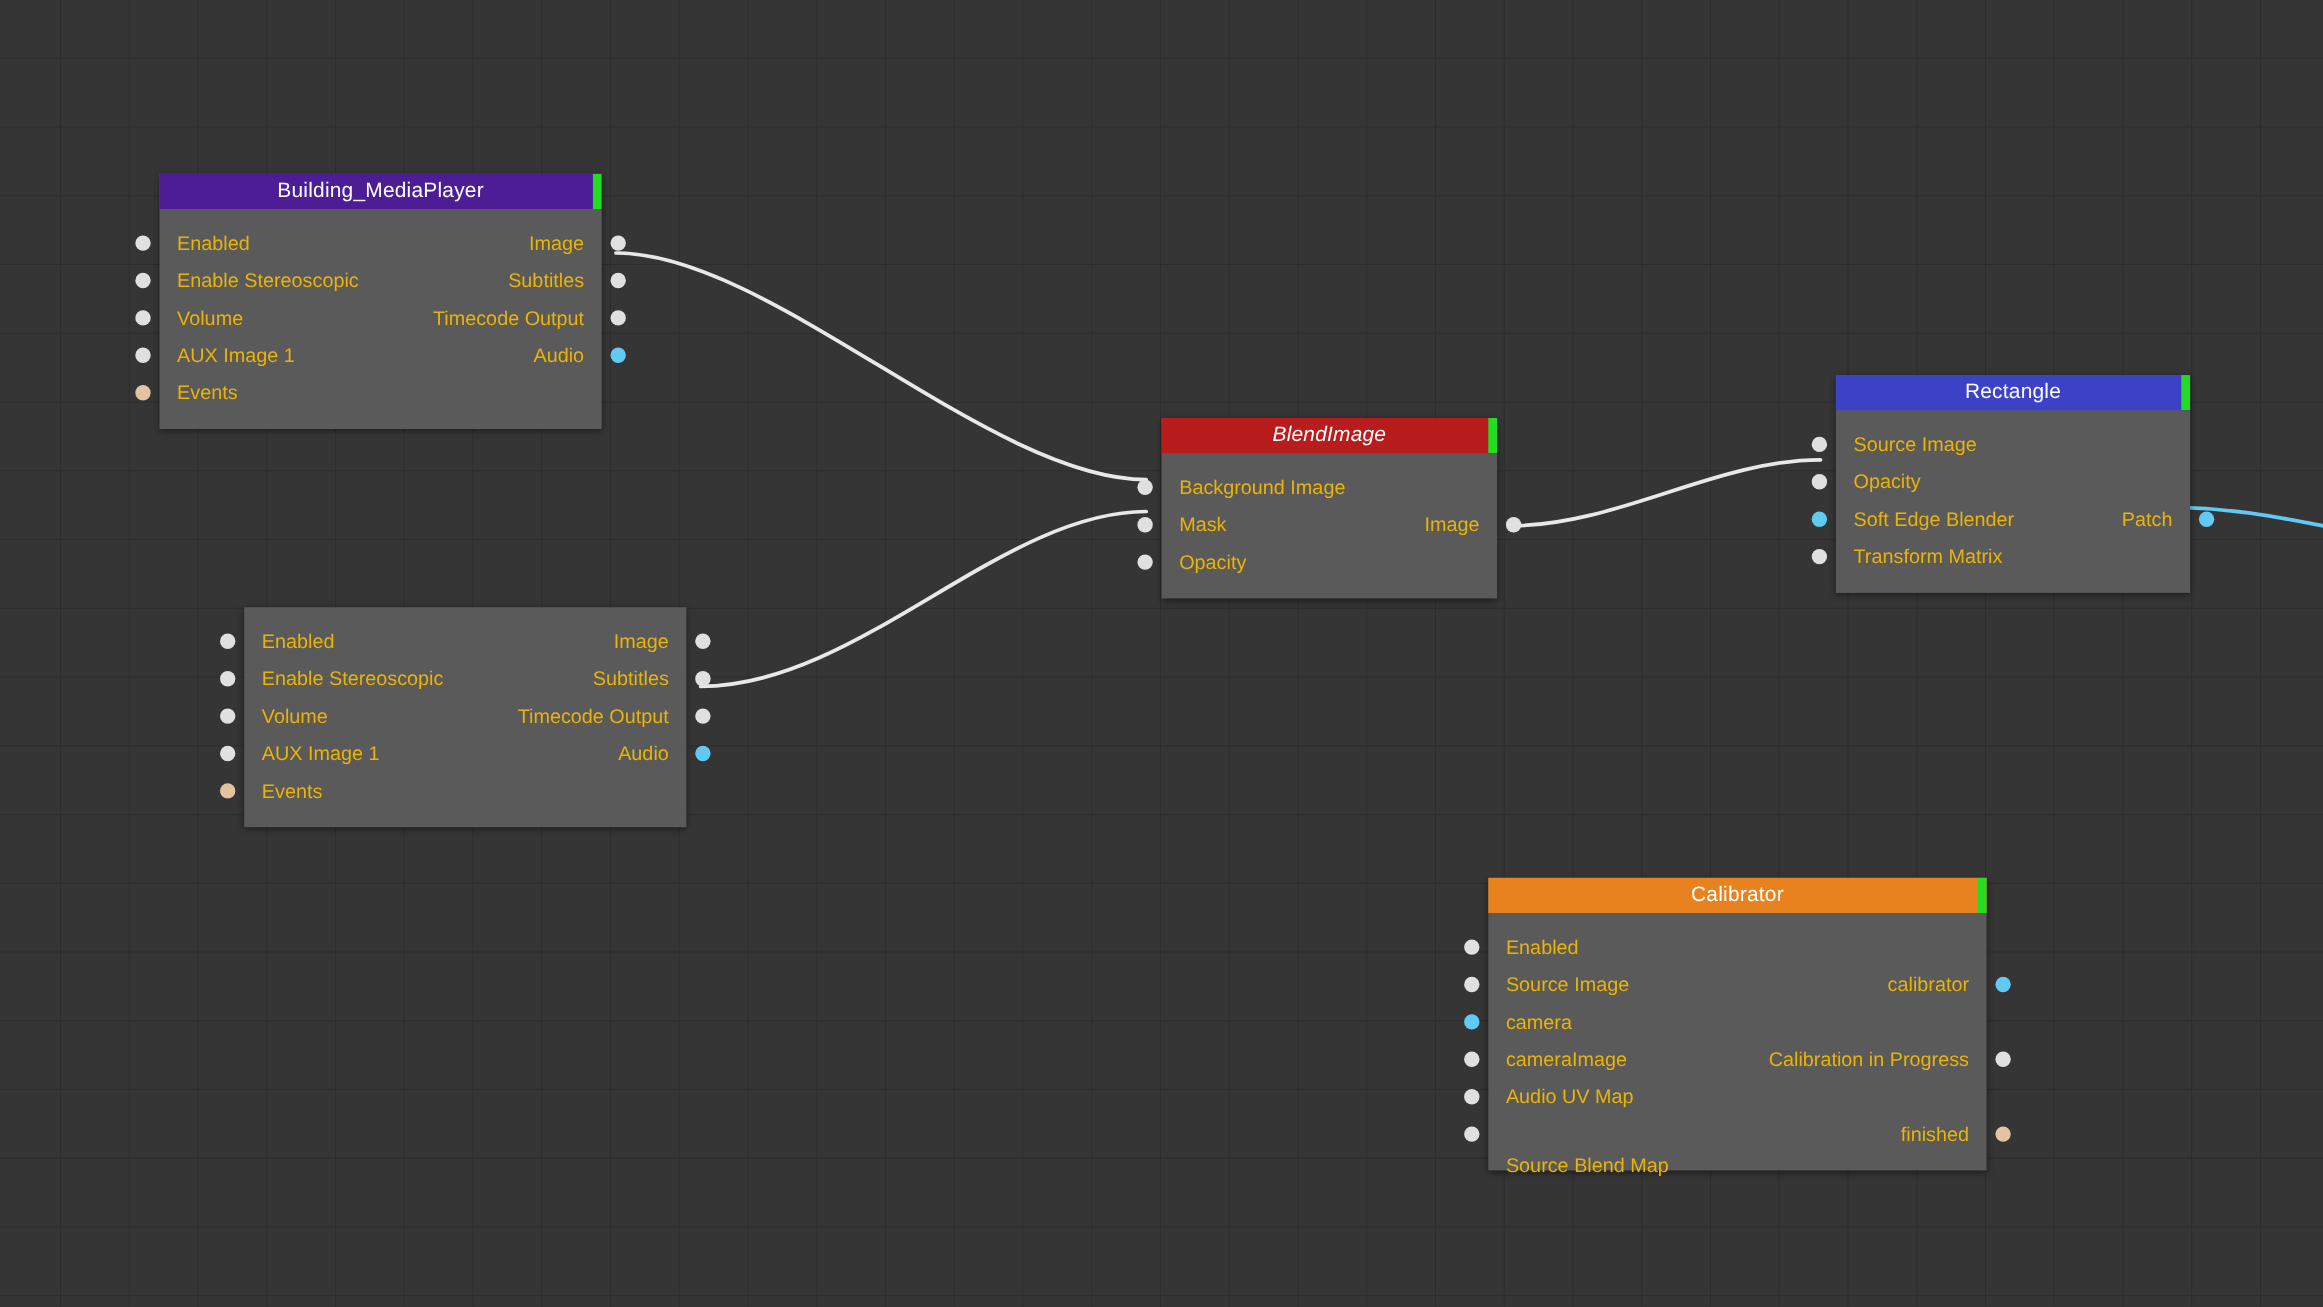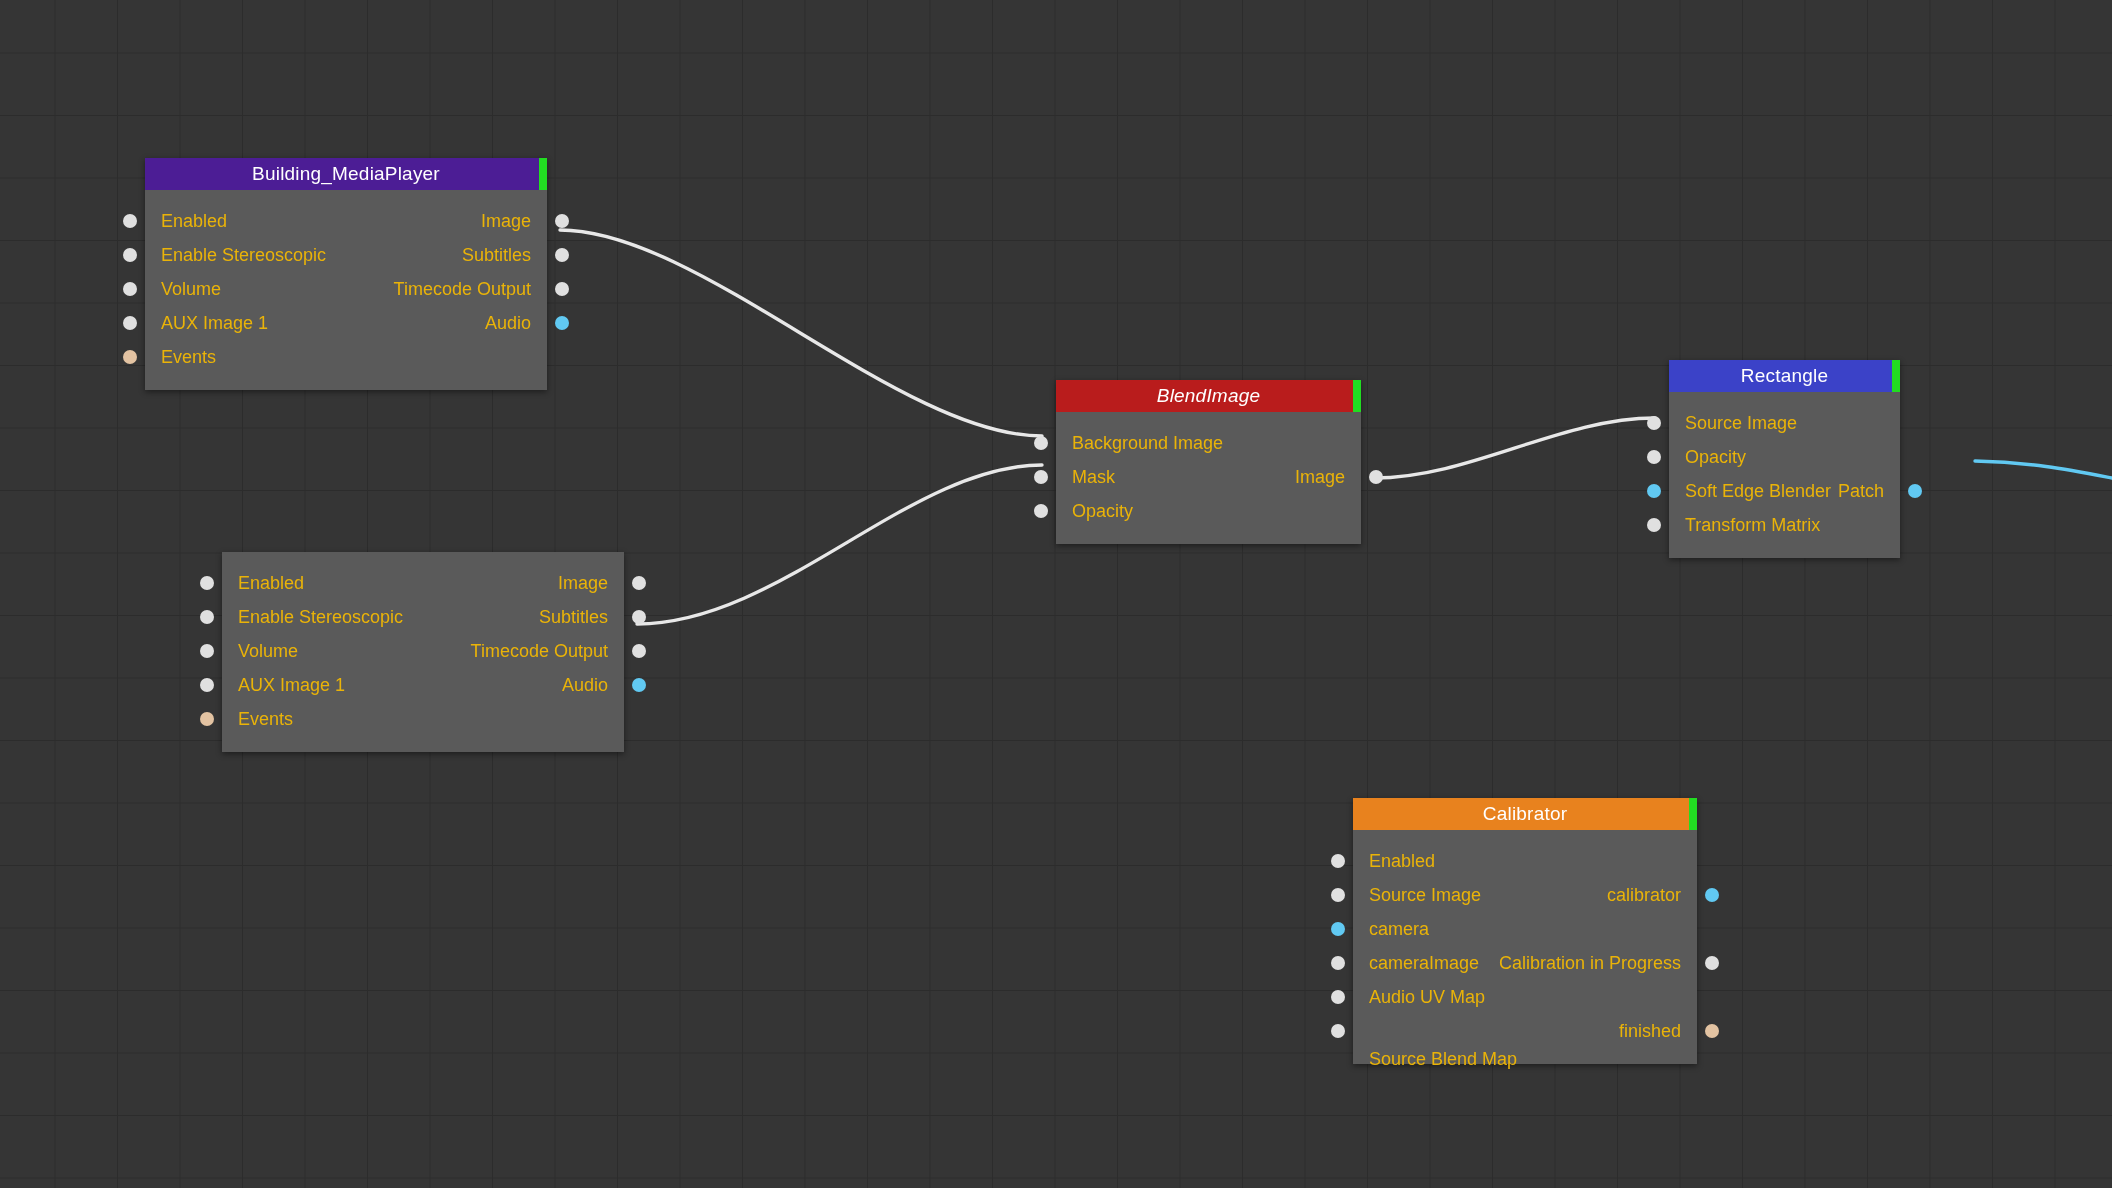--- a/index.html
+++ b/index.html
@@ -164,21 +164,21 @@
           <span style="position: absolute; left: 16px; top: 0px;">Mask</span>
           <span class="dot out white"></span>
           <span style="position: absolute; right: 16px; top: 0px;">Image</span>
         </div>
         <div class="port-row">
           <span class="dot in white"></span>
           <span style="position: absolute; left: 16px; top: 0px;">Opacity</span>
         </div>
       </div>
     </div>
-    <div class="node" style="left: 1669px; top: 360px; width: 231px;">
+    <div class="node" style="left: 1669px; top: 341px; width: 322px;">
       <div class="node-header" style="background: rgb(59, 66, 200);"><span>Rectangle</span><span class="hdr-accent" style="background: rgb(34, 221, 34);"></span></div>
       <div class="node-body">
         <div class="port-row">
           <span class="dot in white"></span>
           <span style="position: absolute; left: 16px; top: 0px;">Source Image</span>
         </div>
         <div class="port-row">
           <span class="dot in white"></span>
           <span style="position: absolute; left: 16px; top: 0px;">Opacity</span>
         </div>
@@ -187,21 +187,21 @@
           <span style="position: absolute; left: 16px; top: 0px;">Soft Edge Blender</span>
           <span class="dot out cyan"></span>
           <span style="position: absolute; right: 16px; top: 0px;">Patch</span>
         </div>
         <div class="port-row">
           <span class="dot in white"></span>
           <span style="position: absolute; left: 16px; top: 0px;">Transform Matrix</span>
         </div>
       </div>
     </div>
-    <div class="node" style="left: 1353px; top: 798px; width: 344px;">
+    <div class="node" style="left: 1353px; top: 798px; width: 453px;">
       <div class="node-header" style="background: rgb(232, 130, 30);"><span>Calibrator</span><span class="hdr-accent" style="background: rgb(34, 221, 34);"></span></div>
       <div class="node-body">
         <div class="port-row">
           <span class="dot in white"></span>
           <span style="position: absolute; left: 16px; top: 0px;">Enabled</span>
         </div>
         <div class="port-row">
           <span class="dot in white"></span>
           <span style="position: absolute; left: 16px; top: 0px;">Source Image</span>
           <span class="dot out cyan"></span>

